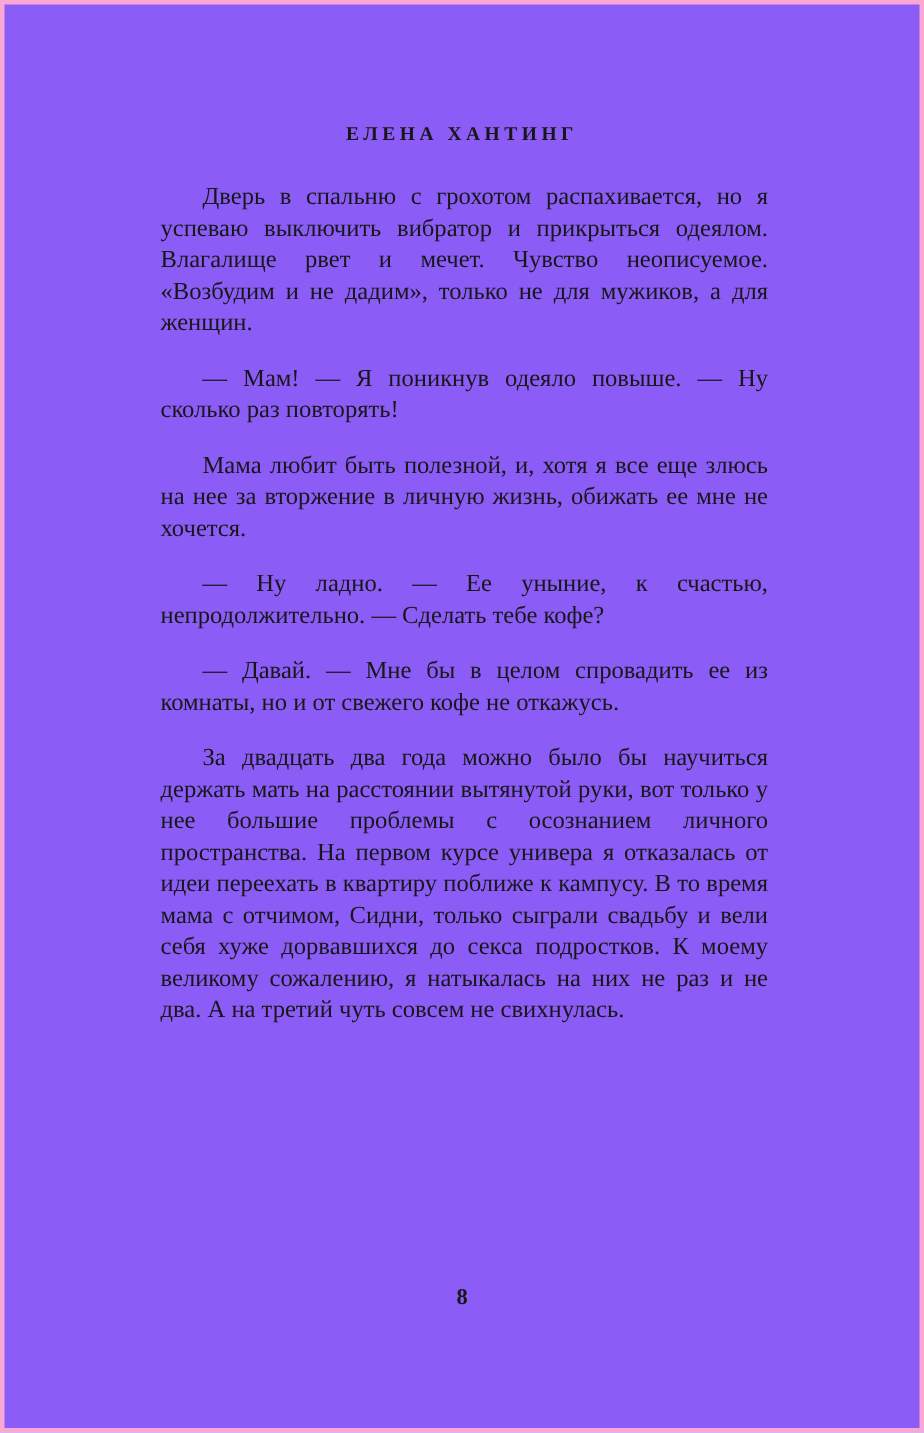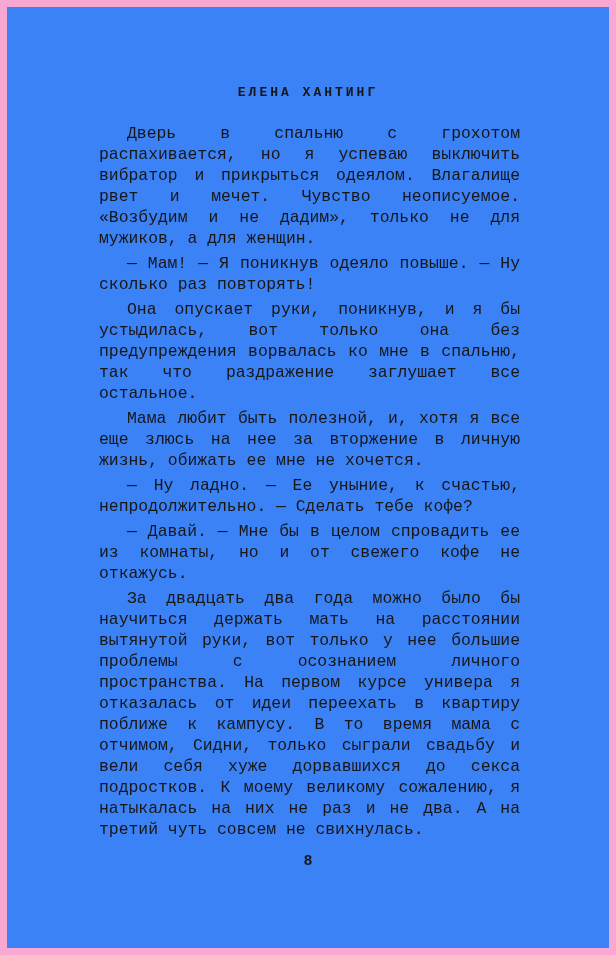--- a/index.html
+++ b/index.html
@@ -4,44 +4,44 @@
 <style>
   html, body {
     margin: 0;
     padding: 0;
     background: #ffffff;
   }
   .page {
     width: 616px;
     height: 955px;
     box-sizing: border-box;
-    background: #3b82f6;
-    border: 7px solid #f9a8d4;
-    font-family: Liberation Mono, monospace;
+    background: #8b5cf6;
+    border: 3px solid #f9a8d4;
+    font-family: Liberation Serif, serif;
     color: #171717;
     position: relative;
     overflow: hidden;
   }
   .running-title {
     margin-top: 78px;
     text-align: center;
     font-size: 13px;
     font-weight: bold;
     letter-spacing: 3px;
   }
   .page-body {
     margin: 23px 85px 0 88px;
     font-size: 16.4px;
     line-height: 21px;
     text-align: justify;
     hyphens: auto;
     -webkit-hyphens: auto;
   }
   .para {
-    margin: 4px;
+    margin: 16px;
     text-indent: 28px;
   }
   .page-number {
     position: absolute;
     left: 0;
     right: 0;
     bottom: 78px;
     text-align: center;
     font-size: 15px;
     font-weight: bold;
@@ -49,21 +49,20 @@
 </style>
 </head>
 <body>
 
 <div class="page">
   <div class="running-title">ЕЛЕНА ХАНТИНГ</div>
 
   <div class="page-body">
       <p class="para">Дверь в спальню с грохотом распахивается, но я успеваю выключить вибратор и прикрыться одеялом. Влагалище рвет и мечет. Чувство неописуемое. «Возбудим и не дадим», только не для мужиков, а для женщин.</p>
       <p class="para">— Мам! — Я поникнув одеяло повыше. — Ну сколько раз повторять!</p>
-      <p class="para">Она опускает руки, поникнув, и я бы устыдилась, вот только она без предупреждения ворвалась ко мне в спальню, так что раздражение заглушает все остальное.</p>
       <p class="para">Мама любит быть полезной, и, хотя я все еще злюсь на нее за вторжение в личную жизнь, обижать ее мне не хочется.</p>
       <p class="para">— Ну ладно. — Ее уныние, к счастью, непродолжительно. — Сделать тебе кофе?</p>
       <p class="para">— Давай. — Мне бы в целом спровадить ее из комнаты, но и от свежего кофе не откажусь.</p>
       <p class="para">За двадцать два года можно было бы научиться держать мать на расстоянии вытянутой руки, вот только у нее большие проблемы с осознанием личного пространства. На первом курсе универа я отказалась от идеи переехать в квартиру поближе к кампусу. В то время мама с отчимом, Сидни, только сыграли свадьбу и вели себя хуже дорвавшихся до секса подростков. К моему великому сожалению, я натыкалась на них не раз и не два. А на третий чуть совсем не свихнулась.</p>
     </div>
 
   <div class="page-number">8</div>
 </div>
 
 </body></html>

